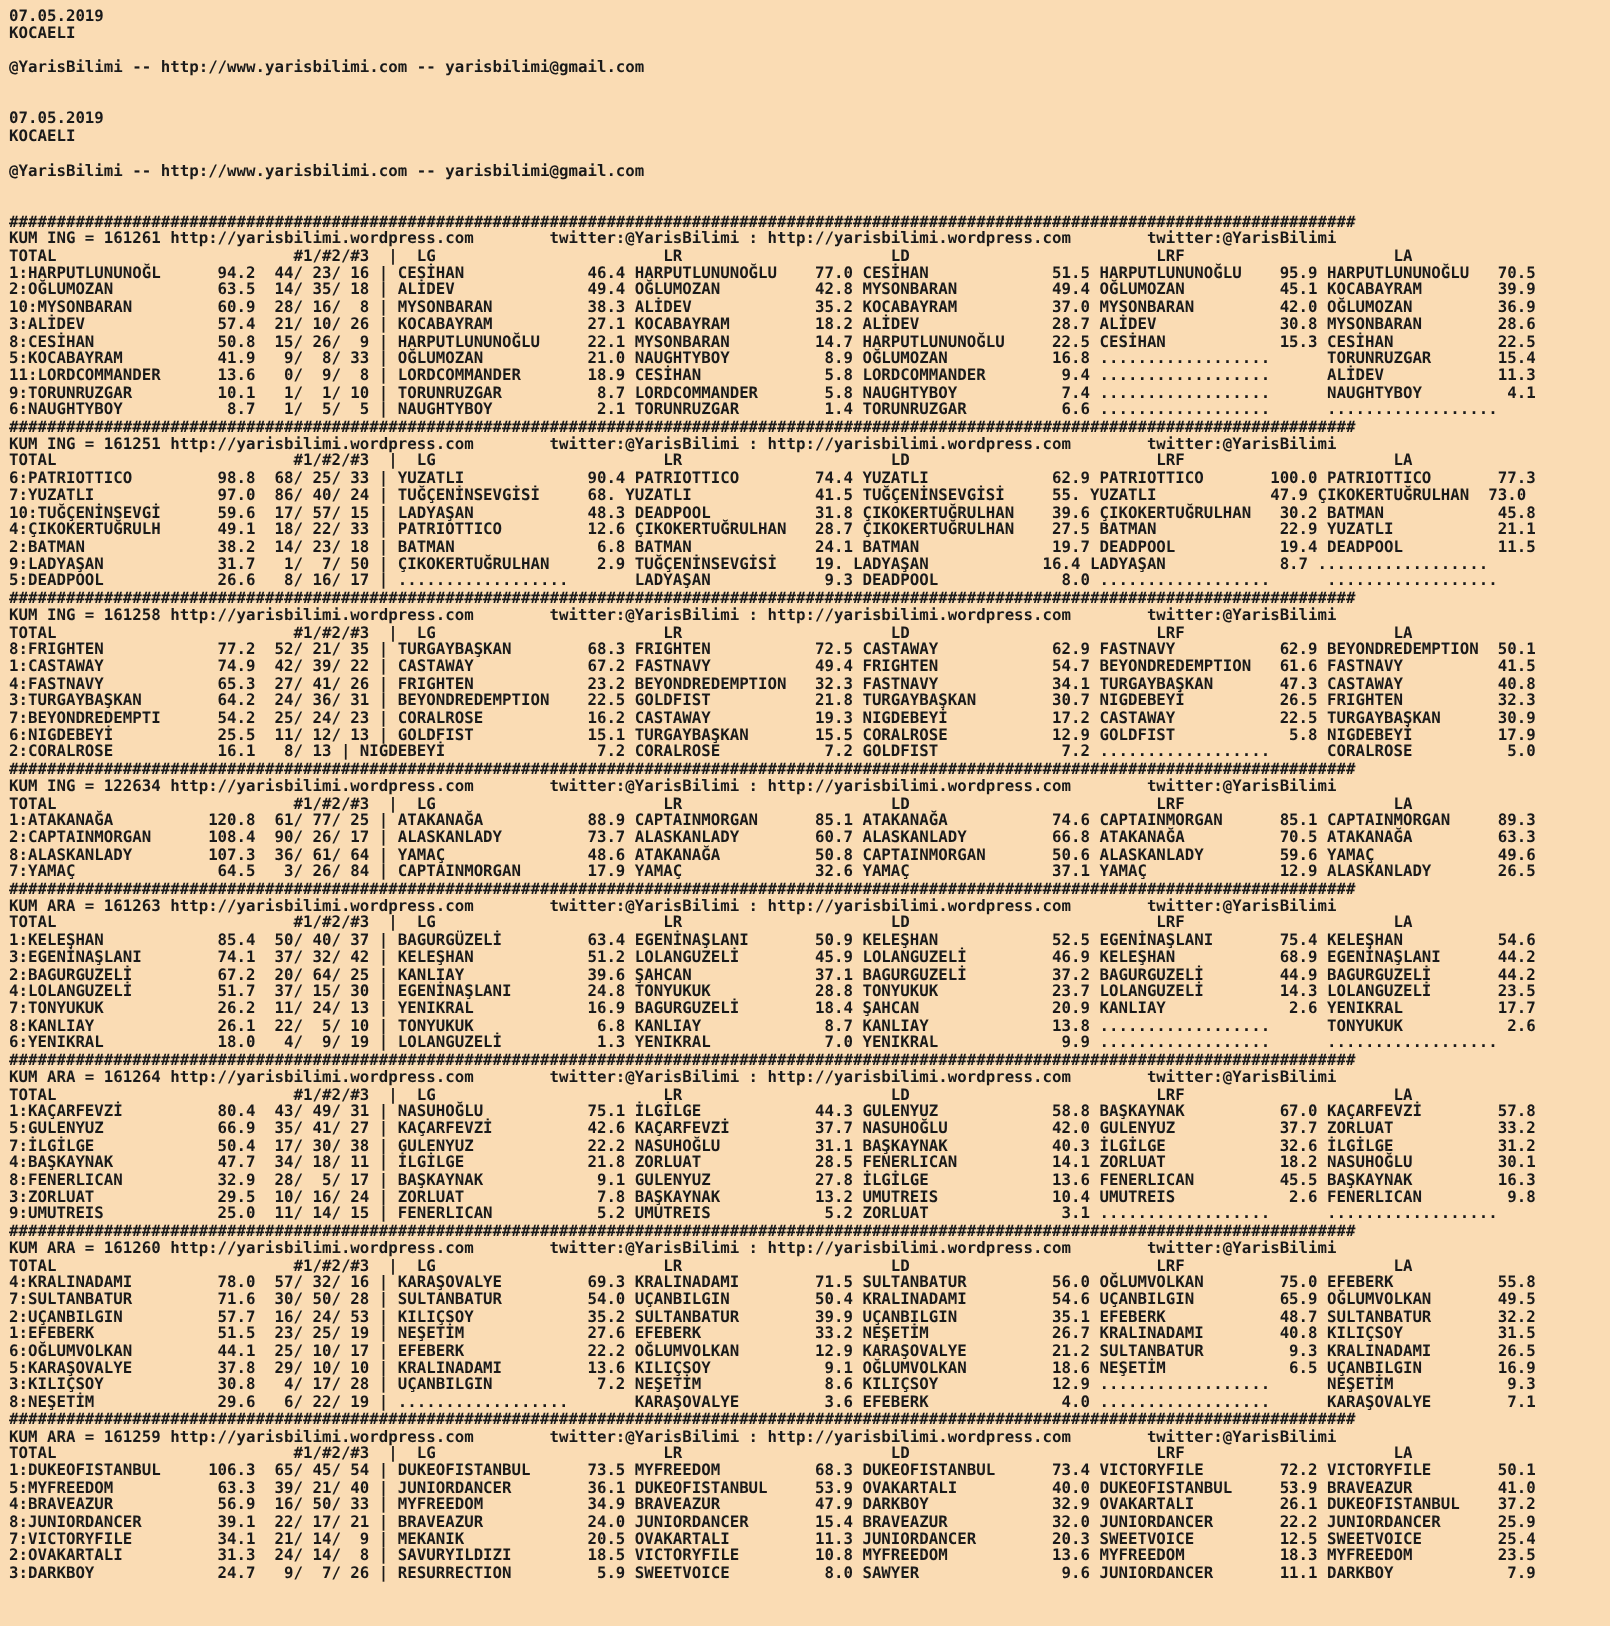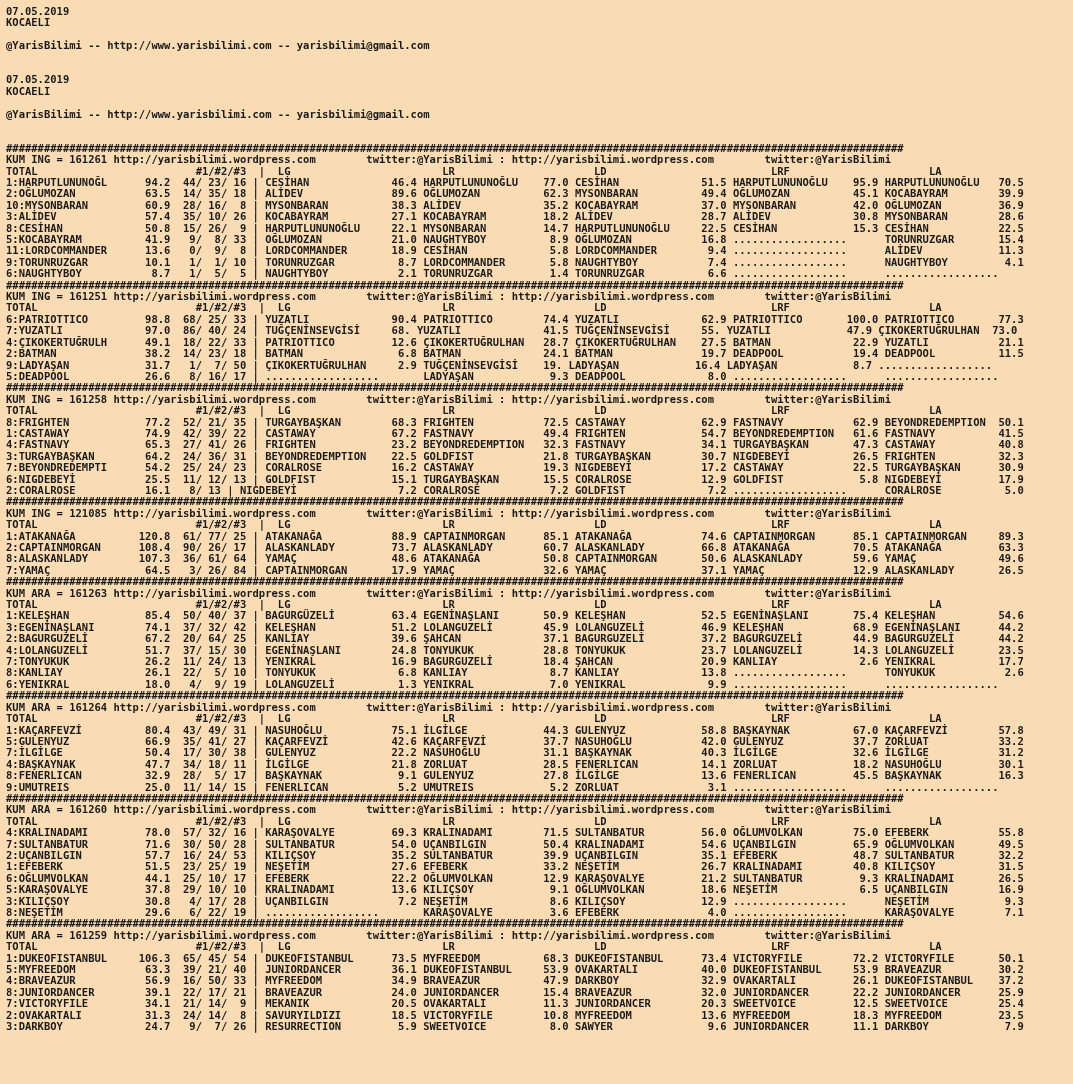--- a/index.html
+++ b/index.html
@@ -67,55 +67,56 @@
 
   <div class="spacer"></div>
   <div class="spacer"></div>
 
   <div id="report-body">
       <div class="block">
         <div class="hr">##############################################################################################################################################</div>
         <div class="line">KUM ING = 161261 http://yarisbilimi.wordpress.com        twitter:@YarisBilimi : http://yarisbilimi.wordpress.com        twitter:@YarisBilimi</div>
         <div class="line">TOTAL                         #1/#2/#3  |  LG                        LR                      LD                          LRF                      LA</div>
         <div class="line">1:HARPUTLUNUNOĞL      94.2  44/ 23/ 16 | CESİHAN             46.4 HARPUTLUNUNOĞLU    77.0 CESİHAN             51.5 HARPUTLUNUNOĞLU    95.9 HARPUTLUNUNOĞLU   70.5</div>
-        <div class="line">2:OĞLUMOZAN           63.5  14/ 35/ 18 | ALİDEV              89.6 OĞLUMOZAN          62.3 MYSONBARAN          49.4 OĞLUMOZAN          45.1 KOCABAYRAM        39.9</div>
+        <div class="line">2:OĞLUMOZAN           63.5  14/ 35/ 18 | ALİDEV              49.4 OĞLUMOZAN          42.8 MYSONBARAN          49.4 OĞLUMOZAN          45.1 KOCABAYRAM        39.9</div>
         <div class="line">10:MYSONBARAN         60.9  28/ 16/  8 | MYSONBARAN          38.3 ALİDEV             35.2 KOCABAYRAM          37.0 MYSONBARAN         42.0 OĞLUMOZAN         36.9</div>
-        <div class="line">3:ALİDEV              57.4  35/ 10/ 26 | KOCABAYRAM          27.1 KOCABAYRAM         18.2 ALİDEV              28.7 ALİDEV             30.8 MYSONBARAN        28.6</div>
+        <div class="line">3:ALİDEV              57.4  21/ 10/ 26 | KOCABAYRAM          27.1 KOCABAYRAM         18.2 ALİDEV              28.7 ALİDEV             30.8 MYSONBARAN        28.6</div>
         <div class="line">8:CESİHAN             50.8  15/ 26/  9 | HARPUTLUNUNOĞLU     22.1 MYSONBARAN         14.7 HARPUTLUNUNOĞLU     22.5 CESİHAN            15.3 CESİHAN           22.5</div>
         <div class="line">5:KOCABAYRAM          41.9   9/  8/ 33 | OĞLUMOZAN           21.0 NAUGHTYBOY          8.9 OĞLUMOZAN           16.8 ..................      TORUNRUZGAR       15.4</div>
         <div class="line">11:LORDCOMMANDER      13.6   0/  9/  8 | LORDCOMMANDER       18.9 CESİHAN             5.8 LORDCOMMANDER        9.4 ..................      ALİDEV            11.3</div>
         <div class="line">9:TORUNRUZGAR         10.1   1/  1/ 10 | TORUNRUZGAR          8.7 LORDCOMMANDER       5.8 NAUGHTYBOY           7.4 ..................      NAUGHTYBOY         4.1</div>
         <div class="line">6:NAUGHTYBOY           8.7   1/  5/  5 | NAUGHTYBOY           2.1 TORUNRUZGAR         1.4 TORUNRUZGAR          6.6 ..................      ..................</div>
       </div>
       <div class="block">
         <div class="hr">##############################################################################################################################################</div>
         <div class="line">KUM ING = 161251 http://yarisbilimi.wordpress.com        twitter:@YarisBilimi : http://yarisbilimi.wordpress.com        twitter:@YarisBilimi</div>
         <div class="line">TOTAL                         #1/#2/#3  |  LG                        LR                      LD                          LRF                      LA</div>
         <div class="line">6:PATRIOTTICO         98.8  68/ 25/ 33 | YUZATLI             90.4 PATRIOTTICO        74.4 YUZATLI             62.9 PATRIOTTICO       100.0 PATRIOTTICO       77.3</div>
         <div class="line">7:YUZATLI             97.0  86/ 40/ 24 | TUĞÇENİNSEVGİSİ     68. YUZATLI             41.5 TUĞÇENİNSEVGİSİ     55. YUZATLI            47.9 ÇIKOKERTUĞRULHAN  73.0</div>
+        <div class="line">10:TUĞÇENİNSEVGİ      59.6  17/ 57/ 15 | LADYAŞAN            48.3 DEADPOOL           31.8 ÇIKOKERTUĞRULHAN    39.6 ÇIKOKERTUĞRULHAN   30.2 BATMAN            45.8</div>
         <div class="line">4:ÇIKOKERTUĞRULH      49.1  18/ 22/ 33 | PATRIOTTICO         12.6 ÇIKOKERTUĞRULHAN   28.7 ÇIKOKERTUĞRULHAN    27.5 BATMAN             22.9 YUZATLI           21.1</div>
         <div class="line">2:BATMAN              38.2  14/ 23/ 18 | BATMAN               6.8 BATMAN             24.1 BATMAN              19.7 DEADPOOL           19.4 DEADPOOL          11.5</div>
         <div class="line">9:LADYAŞAN            31.7   1/  7/ 50 | ÇIKOKERTUĞRULHAN     2.9 TUĞÇENİNSEVGİSİ    19. LADYAŞAN            16.4 LADYAŞAN            8.7 ..................</div>
         <div class="line">5:DEADPOOL            26.6   8/ 16/ 17 | ..................       LADYAŞAN            9.3 DEADPOOL             8.0 ..................      ..................</div>
       </div>
       <div class="block">
         <div class="hr">##############################################################################################################################################</div>
         <div class="line">KUM ING = 161258 http://yarisbilimi.wordpress.com        twitter:@YarisBilimi : http://yarisbilimi.wordpress.com        twitter:@YarisBilimi</div>
         <div class="line">TOTAL                         #1/#2/#3  |  LG                        LR                      LD                          LRF                      LA</div>
         <div class="line">8:FRIGHTEN            77.2  52/ 21/ 35 | TURGAYBAŞKAN        68.3 FRIGHTEN           72.5 CASTAWAY            62.9 FASTNAVY           62.9 BEYONDREDEMPTION  50.1</div>
         <div class="line">1:CASTAWAY            74.9  42/ 39/ 22 | CASTAWAY            67.2 FASTNAVY           49.4 FRIGHTEN            54.7 BEYONDREDEMPTION   61.6 FASTNAVY          41.5</div>
         <div class="line">4:FASTNAVY            65.3  27/ 41/ 26 | FRIGHTEN            23.2 BEYONDREDEMPTION   32.3 FASTNAVY            34.1 TURGAYBAŞKAN       47.3 CASTAWAY          40.8</div>
         <div class="line">3:TURGAYBAŞKAN        64.2  24/ 36/ 31 | BEYONDREDEMPTION    22.5 GOLDFIST           21.8 TURGAYBAŞKAN        30.7 NIGDEBEYİ          26.5 FRIGHTEN          32.3</div>
         <div class="line">7:BEYONDREDEMPTI      54.2  25/ 24/ 23 | CORALROSE           16.2 CASTAWAY           19.3 NIGDEBEYİ           17.2 CASTAWAY           22.5 TURGAYBAŞKAN      30.9</div>
         <div class="line">6:NIGDEBEYİ           25.5  11/ 12/ 13 | GOLDFIST            15.1 TURGAYBAŞKAN       15.5 CORALROSE           12.9 GOLDFIST            5.8 NIGDEBEYİ         17.9</div>
         <div class="line">2:CORALROSE           16.1   8/ 13 | NIGDEBEYİ                7.2 CORALROSE           7.2 GOLDFIST             7.2 ..................      CORALROSE          5.0</div>
       </div>
       <div class="block">
         <div class="hr">##############################################################################################################################################</div>
-        <div class="line">KUM ING = 121085 http://yarisbilimi.wordpress.com        twitter:@YarisBilimi : http://yarisbilimi.wordpress.com        twitter:@YarisBilimi</div>
+        <div class="line">KUM ING = 122634 http://yarisbilimi.wordpress.com        twitter:@YarisBilimi : http://yarisbilimi.wordpress.com        twitter:@YarisBilimi</div>
         <div class="line">TOTAL                         #1/#2/#3  |  LG                        LR                      LD                          LRF                      LA</div>
         <div class="line">1:ATAKANAĞA          120.8  61/ 77/ 25 | ATAKANAĞA           88.9 CAPTAINMORGAN      85.1 ATAKANAĞA           74.6 CAPTAINMORGAN      85.1 CAPTAINMORGAN     89.3</div>
         <div class="line">2:CAPTAINMORGAN      108.4  90/ 26/ 17 | ALASKANLADY         73.7 ALASKANLADY        60.7 ALASKANLADY         66.8 ATAKANAĞA          70.5 ATAKANAĞA         63.3</div>
         <div class="line">8:ALASKANLADY        107.3  36/ 61/ 64 | YAMAÇ               48.6 ATAKANAĞA          50.8 CAPTAINMORGAN       50.6 ALASKANLADY        59.6 YAMAÇ             49.6</div>
         <div class="line">7:YAMAÇ               64.5   3/ 26/ 84 | CAPTAINMORGAN       17.9 YAMAÇ              32.6 YAMAÇ               37.1 YAMAÇ              12.9 ALASKANLADY       26.5</div>
       </div>
       <div class="block">
         <div class="hr">##############################################################################################################################################</div>
         <div class="line">KUM ARA = 161263 http://yarisbilimi.wordpress.com        twitter:@YarisBilimi : http://yarisbilimi.wordpress.com        twitter:@YarisBilimi</div>
         <div class="line">TOTAL                         #1/#2/#3  |  LG                        LR                      LD                          LRF                      LA</div>
@@ -129,41 +130,42 @@
       </div>
       <div class="block">
         <div class="hr">##############################################################################################################################################</div>
         <div class="line">KUM ARA = 161264 http://yarisbilimi.wordpress.com        twitter:@YarisBilimi : http://yarisbilimi.wordpress.com        twitter:@YarisBilimi</div>
         <div class="line">TOTAL                         #1/#2/#3  |  LG                        LR                      LD                          LRF                      LA</div>
         <div class="line">1:KAÇARFEVZİ          80.4  43/ 49/ 31 | NASUHOĞLU           75.1 İLGİLGE            44.3 GULENYUZ            58.8 BAŞKAYNAK          67.0 KAÇARFEVZİ        57.8</div>
         <div class="line">5:GULENYUZ            66.9  35/ 41/ 27 | KAÇARFEVZİ          42.6 KAÇARFEVZİ         37.7 NASUHOĞLU           42.0 GULENYUZ           37.7 ZORLUAT           33.2</div>
         <div class="line">7:İLGİLGE             50.4  17/ 30/ 38 | GULENYUZ            22.2 NASUHOĞLU          31.1 BAŞKAYNAK           40.3 İLGİLGE            32.6 İLGİLGE           31.2</div>
         <div class="line">4:BAŞKAYNAK           47.7  34/ 18/ 11 | İLGİLGE             21.8 ZORLUAT            28.5 FENERLICAN          14.1 ZORLUAT            18.2 NASUHOĞLU         30.1</div>
         <div class="line">8:FENERLICAN          32.9  28/  5/ 17 | BAŞKAYNAK            9.1 GULENYUZ           27.8 İLGİLGE             13.6 FENERLICAN         45.5 BAŞKAYNAK         16.3</div>
+        <div class="line">3:ZORLUAT             29.5  10/ 16/ 24 | ZORLUAT              7.8 BAŞKAYNAK          13.2 UMUTREIS            10.4 UMUTREIS            2.6 FENERLICAN         9.8</div>
         <div class="line">9:UMUTREIS            25.0  11/ 14/ 15 | FENERLICAN           5.2 UMUTREIS            5.2 ZORLUAT              3.1 ..................      ..................</div>
       </div>
       <div class="block">
         <div class="hr">##############################################################################################################################################</div>
         <div class="line">KUM ARA = 161260 http://yarisbilimi.wordpress.com        twitter:@YarisBilimi : http://yarisbilimi.wordpress.com        twitter:@YarisBilimi</div>
         <div class="line">TOTAL                         #1/#2/#3  |  LG                        LR                      LD                          LRF                      LA</div>
         <div class="line">4:KRALINADAMI         78.0  57/ 32/ 16 | KARAŞOVALYE         69.3 KRALINADAMI        71.5 SULTANBATUR         56.0 OĞLUMVOLKAN        75.0 EFEBERK           55.8</div>
         <div class="line">7:SULTANBATUR         71.6  30/ 50/ 28 | SULTANBATUR         54.0 UÇANBILGIN         50.4 KRALINADAMI         54.6 UÇANBILGIN         65.9 OĞLUMVOLKAN       49.5</div>
         <div class="line">2:UÇANBILGIN          57.7  16/ 24/ 53 | KILIÇSOY            35.2 SULTANBATUR        39.9 UÇANBILGIN          35.1 EFEBERK            48.7 SULTANBATUR       32.2</div>
         <div class="line">1:EFEBERK             51.5  23/ 25/ 19 | NEŞETİM             27.6 EFEBERK            33.2 NEŞETİM             26.7 KRALINADAMI        40.8 KILIÇSOY          31.5</div>
         <div class="line">6:OĞLUMVOLKAN         44.1  25/ 10/ 17 | EFEBERK             22.2 OĞLUMVOLKAN        12.9 KARAŞOVALYE         21.2 SULTANBATUR         9.3 KRALINADAMI       26.5</div>
         <div class="line">5:KARAŞOVALYE         37.8  29/ 10/ 10 | KRALINADAMI         13.6 KILIÇSOY            9.1 OĞLUMVOLKAN         18.6 NEŞETİM             6.5 UÇANBILGIN        16.9</div>
         <div class="line">3:KILIÇSOY            30.8   4/ 17/ 28 | UÇANBILGIN           7.2 NEŞETİM             8.6 KILIÇSOY            12.9 ..................      NEŞETİM            9.3</div>
         <div class="line">8:NEŞETİM             29.6   6/ 22/ 19 | ..................       KARAŞOVALYE         3.6 EFEBERK              4.0 ..................      KARAŞOVALYE        7.1</div>
       </div>
       <div class="block">
         <div class="hr">##############################################################################################################################################</div>
         <div class="line">KUM ARA = 161259 http://yarisbilimi.wordpress.com        twitter:@YarisBilimi : http://yarisbilimi.wordpress.com        twitter:@YarisBilimi</div>
         <div class="line">TOTAL                         #1/#2/#3  |  LG                        LR                      LD                          LRF                      LA</div>
         <div class="line">1:DUKEOFISTANBUL     106.3  65/ 45/ 54 | DUKEOFISTANBUL      73.5 MYFREEDOM          68.3 DUKEOFISTANBUL      73.4 VICTORYFILE        72.2 VICTORYFILE       50.1</div>
-        <div class="line">5:MYFREEDOM           63.3  39/ 21/ 40 | JUNIORDANCER        36.1 DUKEOFISTANBUL     53.9 OVAKARTALI          40.0 DUKEOFISTANBUL     53.9 BRAVEAZUR         30.2</div>
+        <div class="line">5:MYFREEDOM           63.3  39/ 21/ 40 | JUNIORDANCER        36.1 DUKEOFISTANBUL     53.9 OVAKARTALI          40.0 DUKEOFISTANBUL     53.9 BRAVEAZUR         41.0</div>
         <div class="line">4:BRAVEAZUR           56.9  16/ 50/ 33 | MYFREEDOM           34.9 BRAVEAZUR          47.9 DARKBOY             32.9 OVAKARTALI         26.1 DUKEOFISTANBUL    37.2</div>
         <div class="line">8:JUNIORDANCER        39.1  22/ 17/ 21 | BRAVEAZUR           24.0 JUNIORDANCER       15.4 BRAVEAZUR           32.0 JUNIORDANCER       22.2 JUNIORDANCER      25.9</div>
         <div class="line">7:VICTORYFILE         34.1  21/ 14/  9 | MEKANIK             20.5 OVAKARTALI         11.3 JUNIORDANCER        20.3 SWEETVOICE         12.5 SWEETVOICE        25.4</div>
         <div class="line">2:OVAKARTALI          31.3  24/ 14/  8 | SAVURYILDIZI        18.5 VICTORYFILE        10.8 MYFREEDOM           13.6 MYFREEDOM          18.3 MYFREEDOM         23.5</div>
         <div class="line">3:DARKBOY             24.7   9/  7/ 26 | RESURRECTION         5.9 SWEETVOICE          8.0 SAWYER               9.6 JUNIORDANCER       11.1 DARKBOY            7.9</div>
       </div>
     </div>
 
 </div>
 

